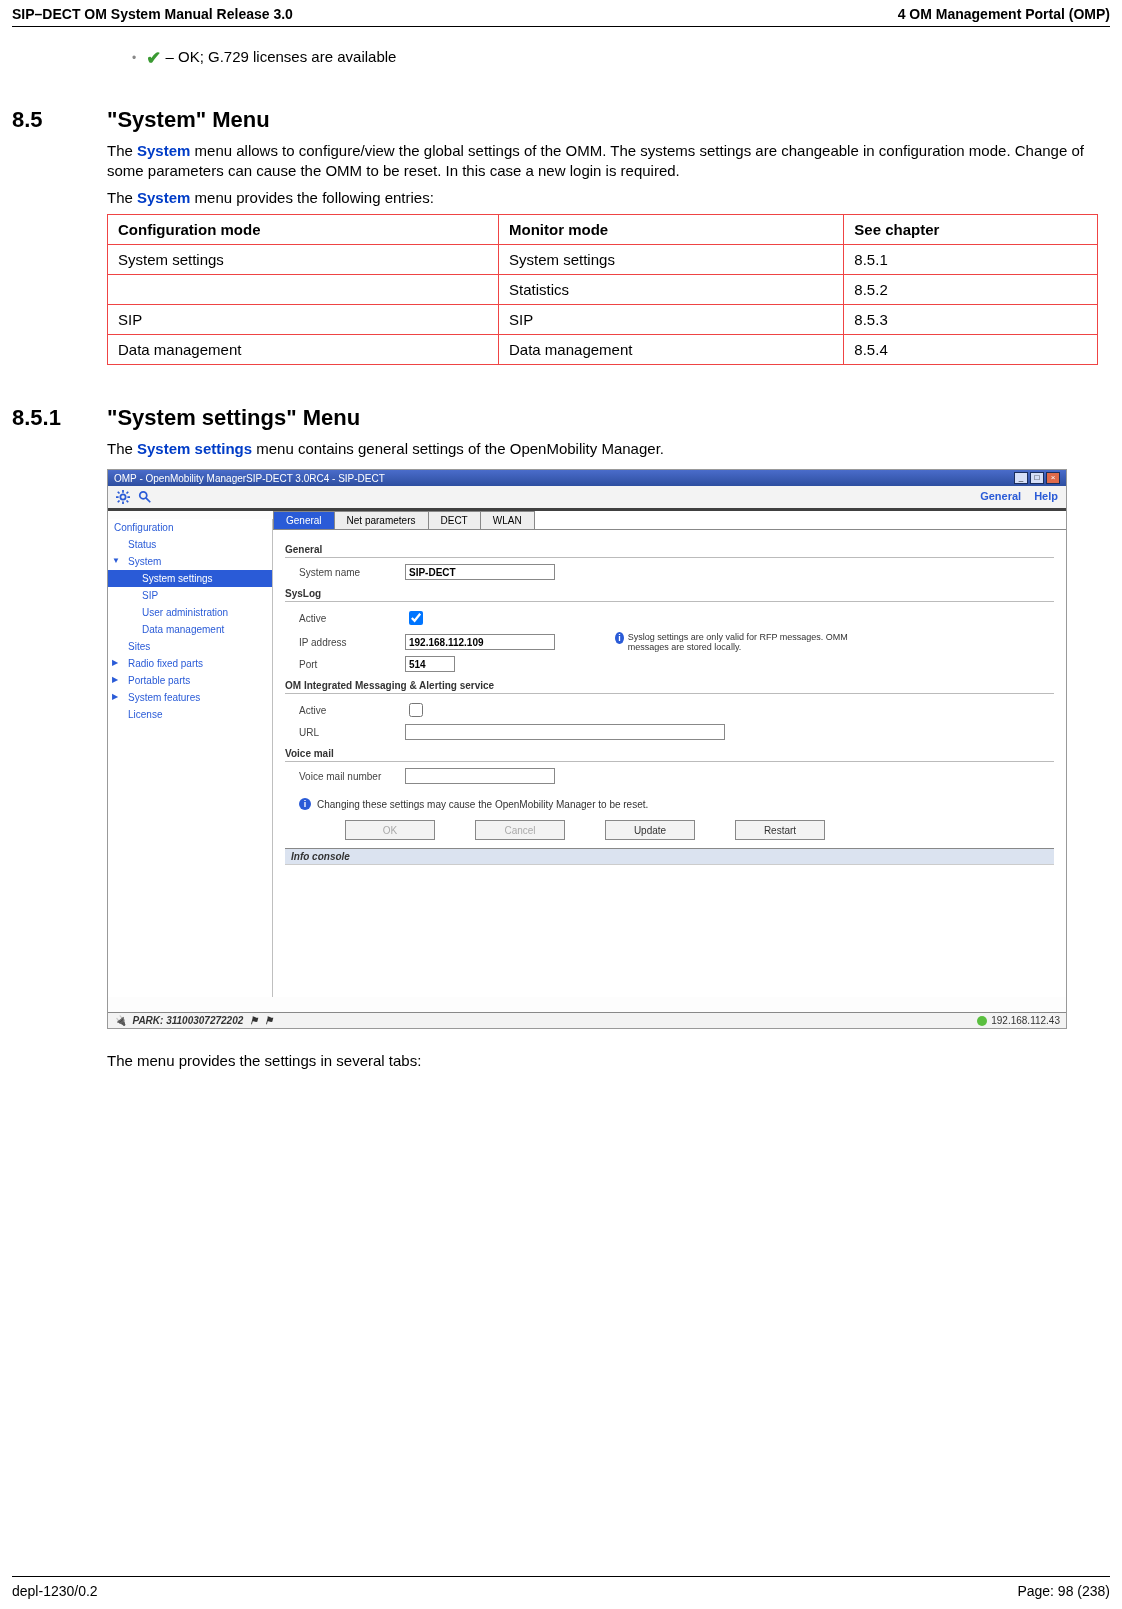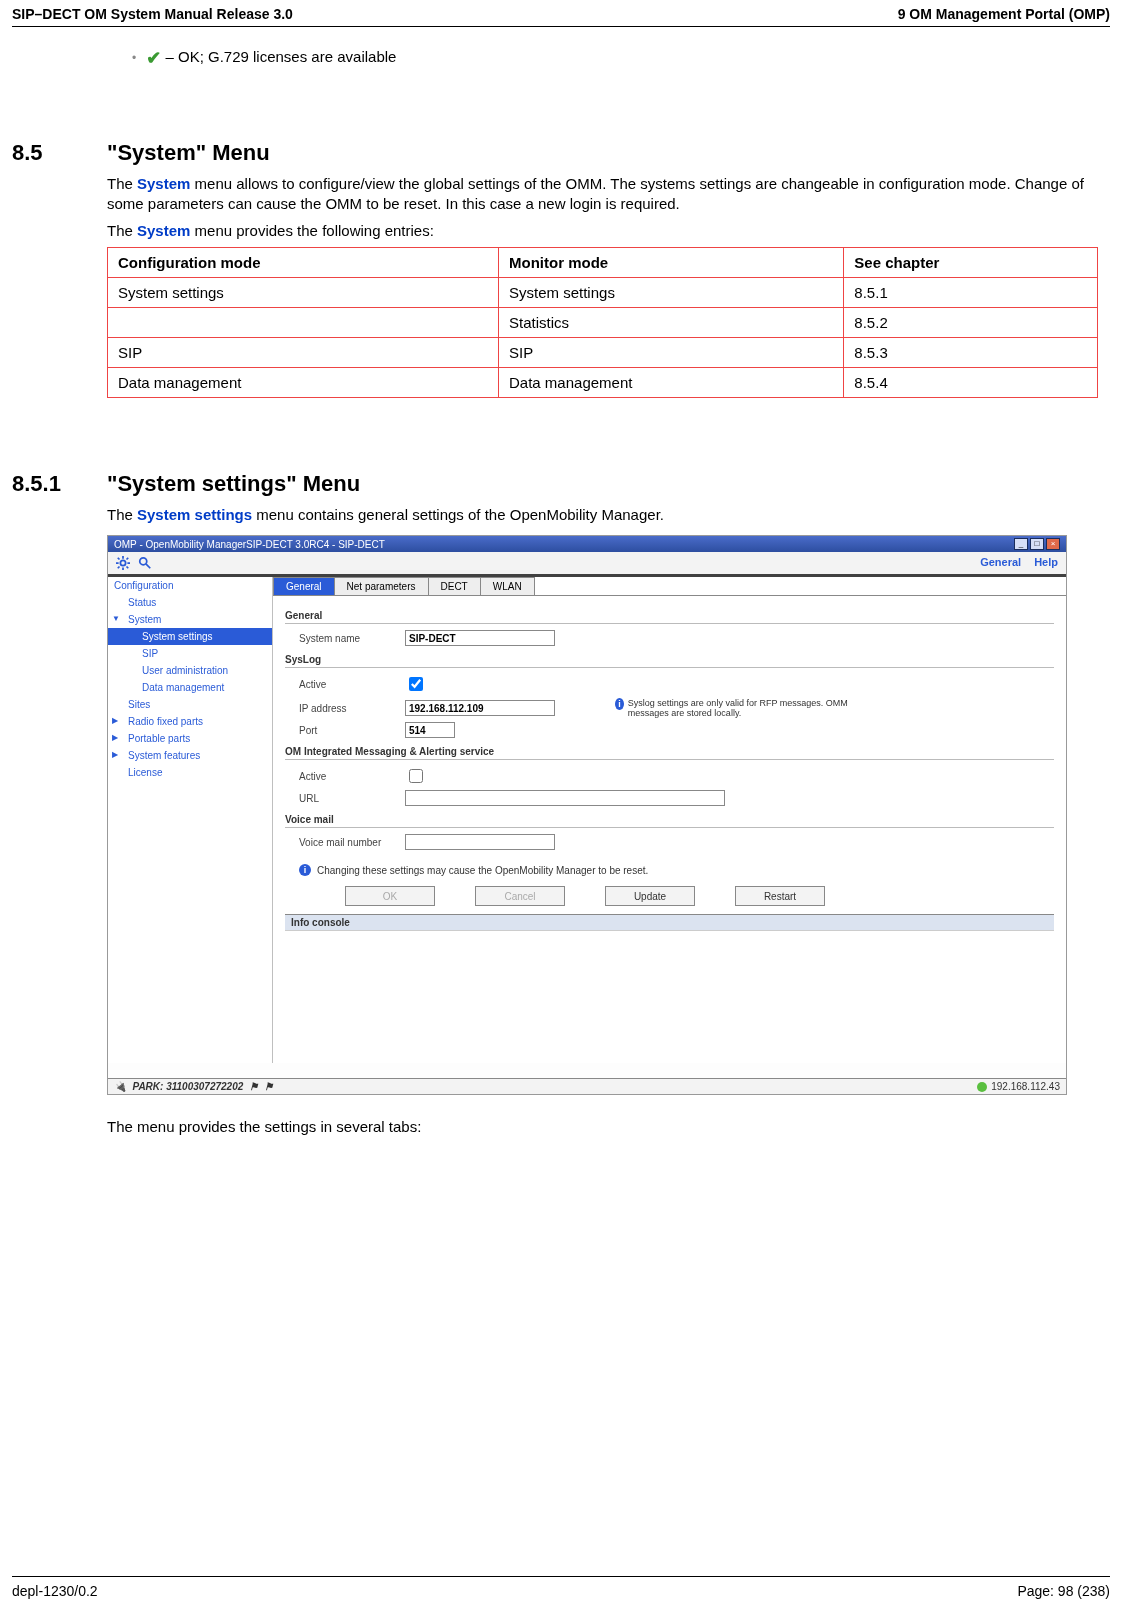--- a/index.html
+++ b/index.html
@@ -43,21 +43,20 @@
   }
   h2.section-title {
     font-size: 22px;
     font-weight: bold;
     margin: 40px 0 8px 0;
   }
   .section-num {
     display: inline-block;
     width: 95px;
     margin-left: -95px;
-    margin-top: 33px;
   }
   p { margin: 6px 0; line-height: 1.35; }
   .blue { color: #003cc7; font-weight: bold; }
   table.data {
     border-collapse: collapse;
     width: 100%;
     margin-top: 4px;
   }
   table.data th, table.data td {
     border: 1px solid #ef4444;
@@ -98,20 +97,21 @@
     font-size:11px;
   }
   .ss-tool-icons { display:flex; gap:8px; }
   .gear-icon, .search-icon { width:14px; height:14px; }
   .ss-body { display:flex; height: calc(100% - 72px); }
   .ss-sidebar {
     width: 165px;
     border-right:1px solid #bfbfbf;
     background:#fff;
     font-size:10px;
+    margin-top:8px;
   }
   .ss-nav { list-style:none; margin:0; padding:0; }
   .ss-nav li { padding:3px 6px 3px 20px; color:#2a5bd7; position:relative; }
   .ss-nav li.top { padding-left:6px; color:#2a5bd7; font-weight:normal; }
   .ss-nav li.sel { background:#2a5bd7; color:#fff; }
   .ss-nav li.group::before {
     content:"▶"; position:absolute; left:4px; font-size:8px; color:#2a5bd7;
   }
   .ss-nav li.group.open::before { content:"▼"; }
   .ss-main { flex:1; padding:0; background:#fff; }
@@ -124,21 +124,21 @@
   .ss-label { width:120px; color:#444; font-size:10px; padding-left:14px;}
   .ss-input { border:1px solid #888; height:16px; font-size:10px; padding:0 3px;font-weight:bold; }
   .ss-input.w1{width:150px;} .ss-input.w2{width:50px;} .ss-input.w3{width:320px;}
   .ss-check { width:14px; height:14px; }
   .ss-note { display:flex; align-items:flex-start; gap:4px; font-size:9px; color:#333; margin-left:8px; max-width:260px;}
   .info-icon { width:12px;height:12px;border-radius:50%;background:#2a5bd7;color:#fff;font-size:9px;line-height:12px;text-align:center;font-weight:bold;}
   .ss-warning { display:flex; gap:6px; align-items:center; font-size:10px; color:#333; margin:14px 0 10px 14px;}
   .ss-buttons { display:flex; gap:40px; margin:10px 0 0 60px;align-items:center; }
   .ss-btn { width:90px; height:20px; font-size:10px; border:1px solid #888; background:#f3f3f3; color:#333; }
   .ss-btn[disabled]{ color:#aaa; }
-  .ss-infoconsole { border-top:1px solid #888; margin-top:8px;}
+  .ss-infoconsole { border-top:1px solid #888; margin-top:8px;font-style:italic;}
   .ss-infoconsole-title{ background:#dbe3f0; font-size:10px; padding:2px 6px; font-weight:bold;}
   .ss-infoconsole-body{ height:50px; background:#fff; border-top:1px solid #ccc;}
   .ss-statusbar {
     border-top:1px solid #888;
     font-size:10px;
     padding:2px 6px;
     display:flex;
     justify-content:space-between;
     color:#333;
     background:#f3f3f3;
@@ -153,21 +153,21 @@
     display:flex; justify-content:space-between;
     font-size:14px; padding-top:6px;
   }
 </style>
 </head>
 <body>
 
 <div class="page">
   <div class="header">
     <span>SIP–DECT OM System Manual Release 3.0</span>
-    <span>9 OM Management Portal (OMP)</span>
+    <span>4 OM Management Portal (OMP)</span>
   </div>
 
   <div class="content">
     <div class="bullet-row">
       <span class="bullet-dot">•</span>
       <span>
         <span class="check-icon">✔</span><span> – OK; G.729 licenses are available</span>
       </span>
     </div>
 

